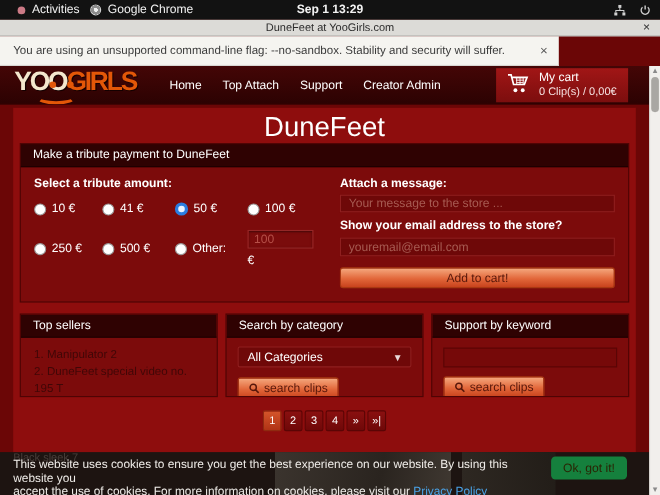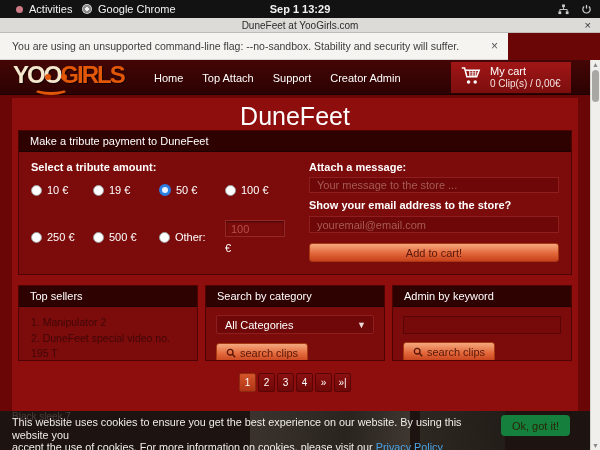--- a/index.html
+++ b/index.html
@@ -43,21 +43,21 @@
   .container { position:absolute; left:12px; top:98px; width:566px; height:352px; background:#8e0d0d; }
   .page-title { text-align:center; color:#fff; font-size:25px; padding-top:4px; height:26px; font-weight:400; }
 
   .panel { border:1px solid #4f0404; background:#7c0b0b; }
   .panel-header { background:#2f0202; color:#fff; font-size:11px; height:21px; display:flex; align-items:center; padding-left:11px; border-bottom:1px solid #1e0101; }
 
   .tribute { margin:6px 6px 0 6px; }
   .tribute-body { display:flex; padding:9px 12px 12px 12px; gap:10px; }
   .trib-left { width:268px; }
   .trib-label { color:#fff; font-size:11px; font-weight:bold; margin-bottom:11px; }
-  .amount-grid { display:grid; grid-template-columns:62px 66px 66px 70px; row-gap:24px; }
+  .amount-grid { display:grid; grid-template-columns:62px 66px 66px 70px; row-gap:13px; }
   .amount-cell { display:flex; align-items:center; gap:5px; cursor:pointer; }
   .radio { width:11px; height:11px; border-radius:50%; background:#fff; border:1px solid #9a9a9a; flex:0 0 auto; }
   .radio.checked { width:12px; height:12px; border:3.5px solid #2a7de1; background:#eaf2ff; }
   .amount-label { color:#fff; font-size:11px; }
   .other-cell { display:flex; flex-direction:column; gap:5px; }
   .other-input { width:60px; height:17px; background:#7a0c0c; border:1px solid #952727; color:#b65049; font-size:11px; padding:0 5px; box-shadow:inset 0 1px 2px rgba(0,0,0,.45); outline:none; font-family:"Liberation Sans",sans-serif; }
   .euro { color:#fff; font-size:11px; }
 
   .trib-right { flex:1; display:flex; flex-direction:column; }
   .msg-label { color:#fff; font-size:11px; font-weight:bold; }
@@ -177,21 +177,21 @@
       <div class="tribute-body">
         <div class="trib-left">
           <div class="trib-label">Select a tribute amount:</div>
           <div class="amount-grid" id="amount-grid">
             <div class="amount-cell">
                 <span class="radio"></span>
                 <span class="amount-label">10 €</span>
               </div>
               <div class="amount-cell">
                 <span class="radio"></span>
-                <span class="amount-label">19 €</span>
+                <span class="amount-label">41 €</span>
               </div>
               <div class="amount-cell">
                 <span class="radio checked"></span>
                 <span class="amount-label">50 €</span>
               </div>
               <div class="amount-cell">
                 <span class="radio"></span>
                 <span class="amount-label">100 €</span>
               </div>
               <div class="amount-cell">
@@ -241,21 +241,21 @@
           <button class="search-btn">
             <svg width="10" height="10" viewBox="0 0 12 12">
                 <circle cx="5" cy="5" r="3.4" fill="none" stroke="#58170a" stroke-width="1.6"></circle>
                 <path d="M7.6 7.6 L11 11" stroke="#58170a" stroke-width="1.8"></path>
               </svg>
             <span>search clips</span>
           </button>
         </div>
       </div>
       <div class="panel">
-        <div class="panel-header">Admin by keyword</div>
+        <div class="panel-header">Support by keyword</div>
         <div class="key-body">
           <input class="red-input keyword-input" value="" style="">
           <button class="search-btn">
             <svg width="10" height="10" viewBox="0 0 12 12">
                 <circle cx="5" cy="5" r="3.4" fill="none" stroke="#58170a" stroke-width="1.6"></circle>
                 <path d="M7.6 7.6 L11 11" stroke="#58170a" stroke-width="1.8"></path>
               </svg>
             <span>search clips</span>
           </button>
         </div>

